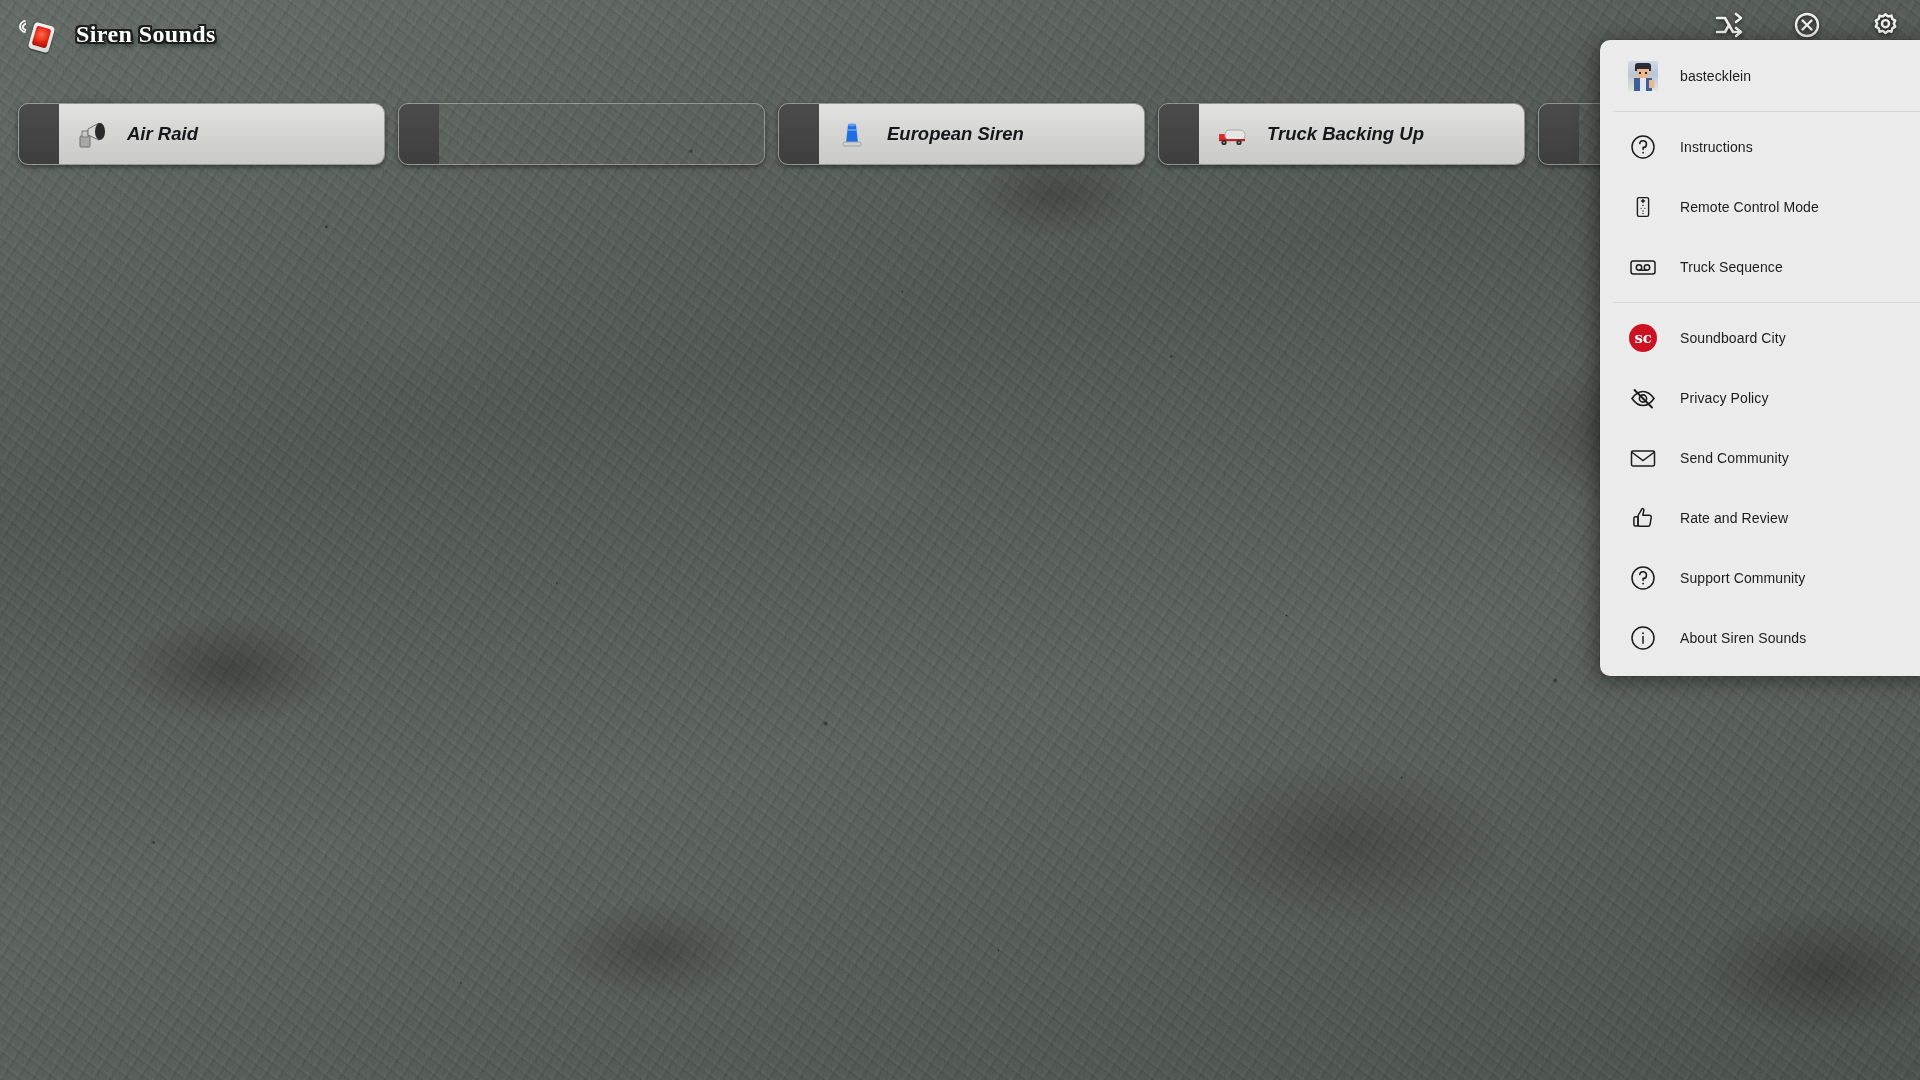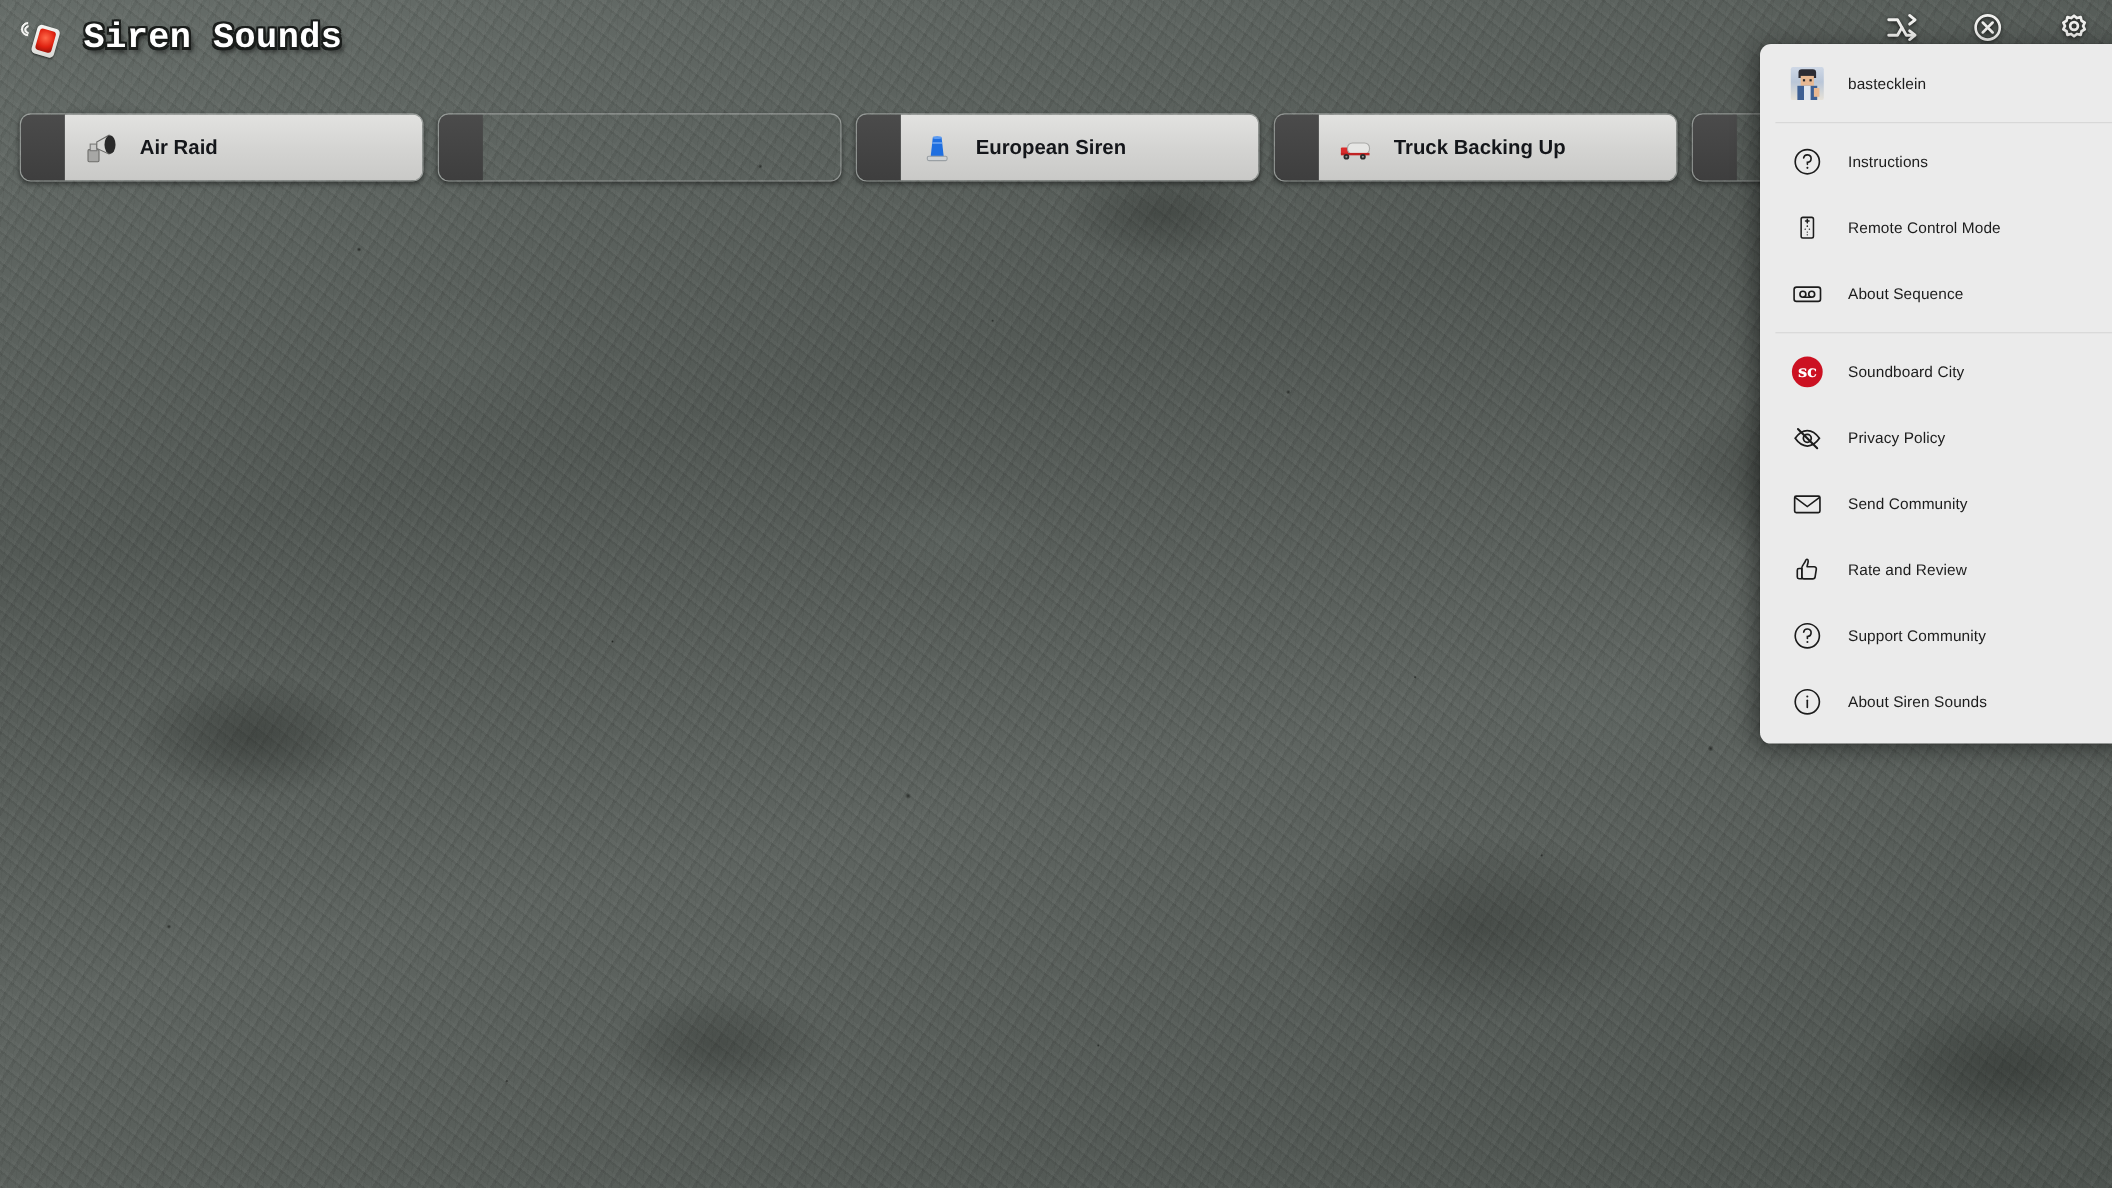--- a/index.html
+++ b/index.html
@@ -104,22 +104,22 @@
     border-bottom-color: transparent;
     border-bottom-left-radius: 0;
     transform: rotate(-45deg);
     border-radius: 50%;
   }
   #app-logo .w1 { left: 4px; top: 8px; width: 8px; height: 8px; }
   #app-logo .w2 { left: 1px; top: 5px; width: 13px; height: 13px; }
 
   #page-title {
     margin-left: 16px;
-    font-family: Liberation Mono, monospace;
-    font-size: 32px;
+    font-family: Liberation Serif, serif;
+    font-size: 24px;
     font-weight: 700;
     color: #ffffff;
     letter-spacing: .4px;
     text-shadow:
       -2px -2px 0 #1a1d1b, 2px -2px 0 #1a1d1b, -2px 2px 0 #1a1d1b, 2px 2px 0 #1a1d1b,
       0 -2px 0 #1a1d1b, 0 2px 0 #1a1d1b, -2px 0 0 #1a1d1b, 2px 0 0 #1a1d1b,
       3px 4px 5px rgba(0,0,0,.65);
   }
 
   
@@ -154,20 +154,21 @@
     position: relative;
     width: 367px;
     height: 62px;
     display: flex;
     align-items: stretch;
     border-radius: 10px;
     cursor: pointer;
     box-shadow: 0 2px 5px rgba(0,0,0,.45);
     overflow: hidden;
     border: 1px solid rgba(255,255,255,.35);
+    font-style: italic;
   }
   .sb-tab {
     flex: 0 0 40px;
     background: linear-gradient(180deg,#4b4b4b,#3e3e3e);
     border-top-left-radius: 9px;
     border-bottom-left-radius: 9px;
   }
   .sb-face {
     flex: 1 1 auto;
     background: linear-gradient(180deg, #e2e2e0 0%, #d3d3d1 55%, #c9c9c7 100%);
@@ -413,21 +414,21 @@
 
     <div class="menu-item">
       <div class="mi-icon">
         <svg width="30" height="30" viewBox="0 0 30 30" fill="none" stroke="#1c1c1c" stroke-width="1.5">
           <rect x="3" y="9" width="24" height="13" rx="2.2"></rect>
           <circle cx="11" cy="15.5" r="2.7"></circle>
           <circle cx="19" cy="15.5" r="2.7"></circle>
           <path d="M11 18.2 h8"></path>
         </svg>
       </div>
-      <div class="mi-label">About Sequence</div>
+      <div class="mi-label">Truck Sequence</div>
     </div>
 
     <div class="menu-sep"></div>
 
     <div class="menu-item">
       <div class="mi-icon">
         <div class="sc-badge">sc</div>
       </div>
       <div class="mi-label">Soundboard City</div>
     </div>

